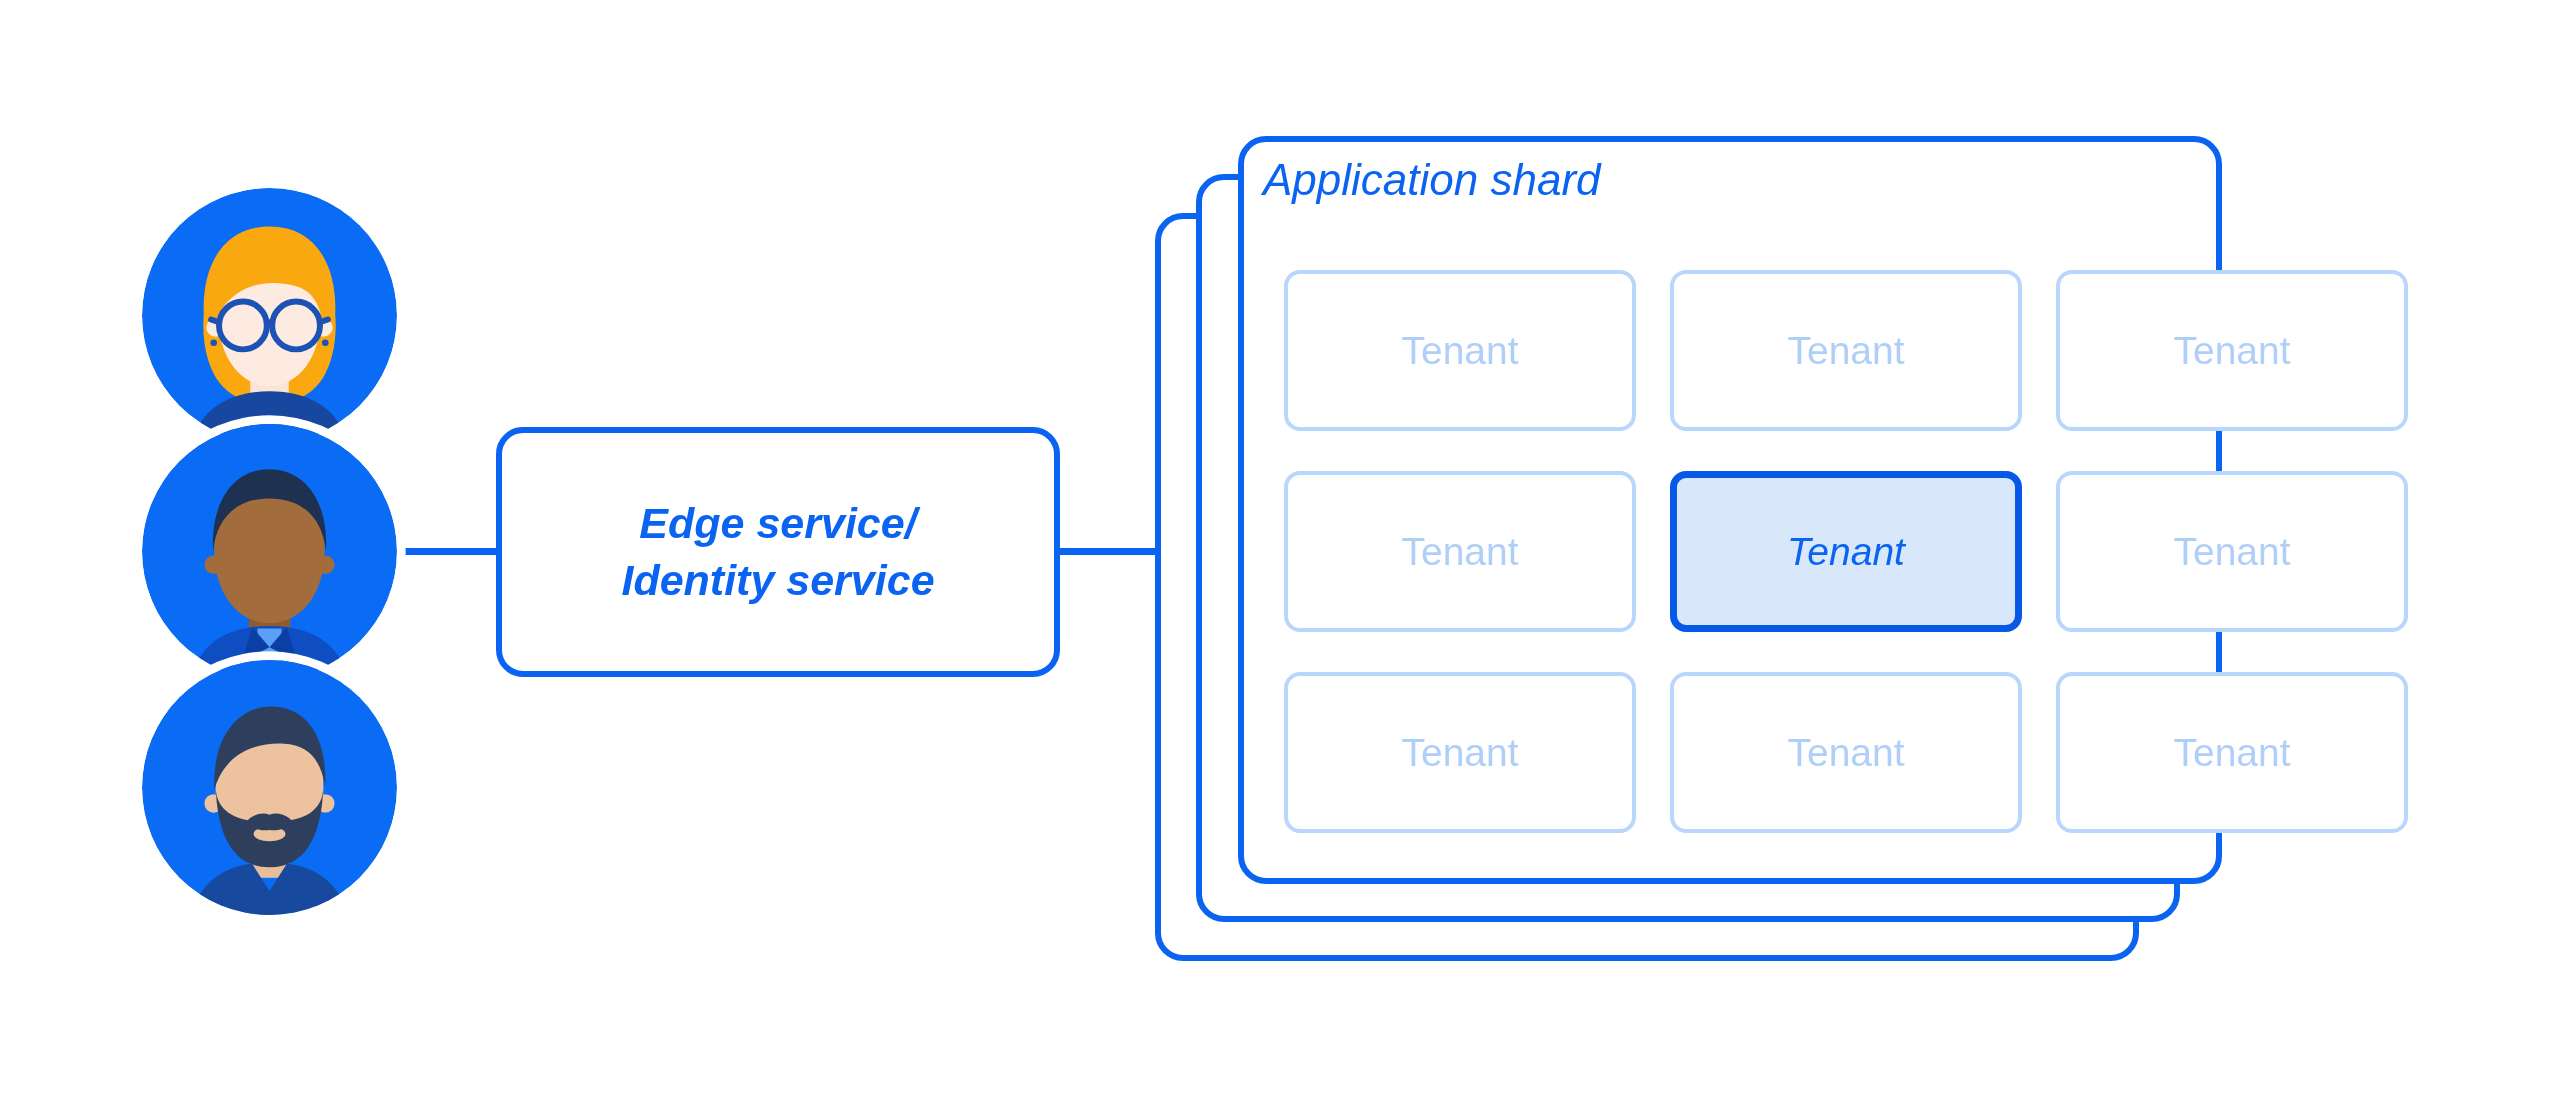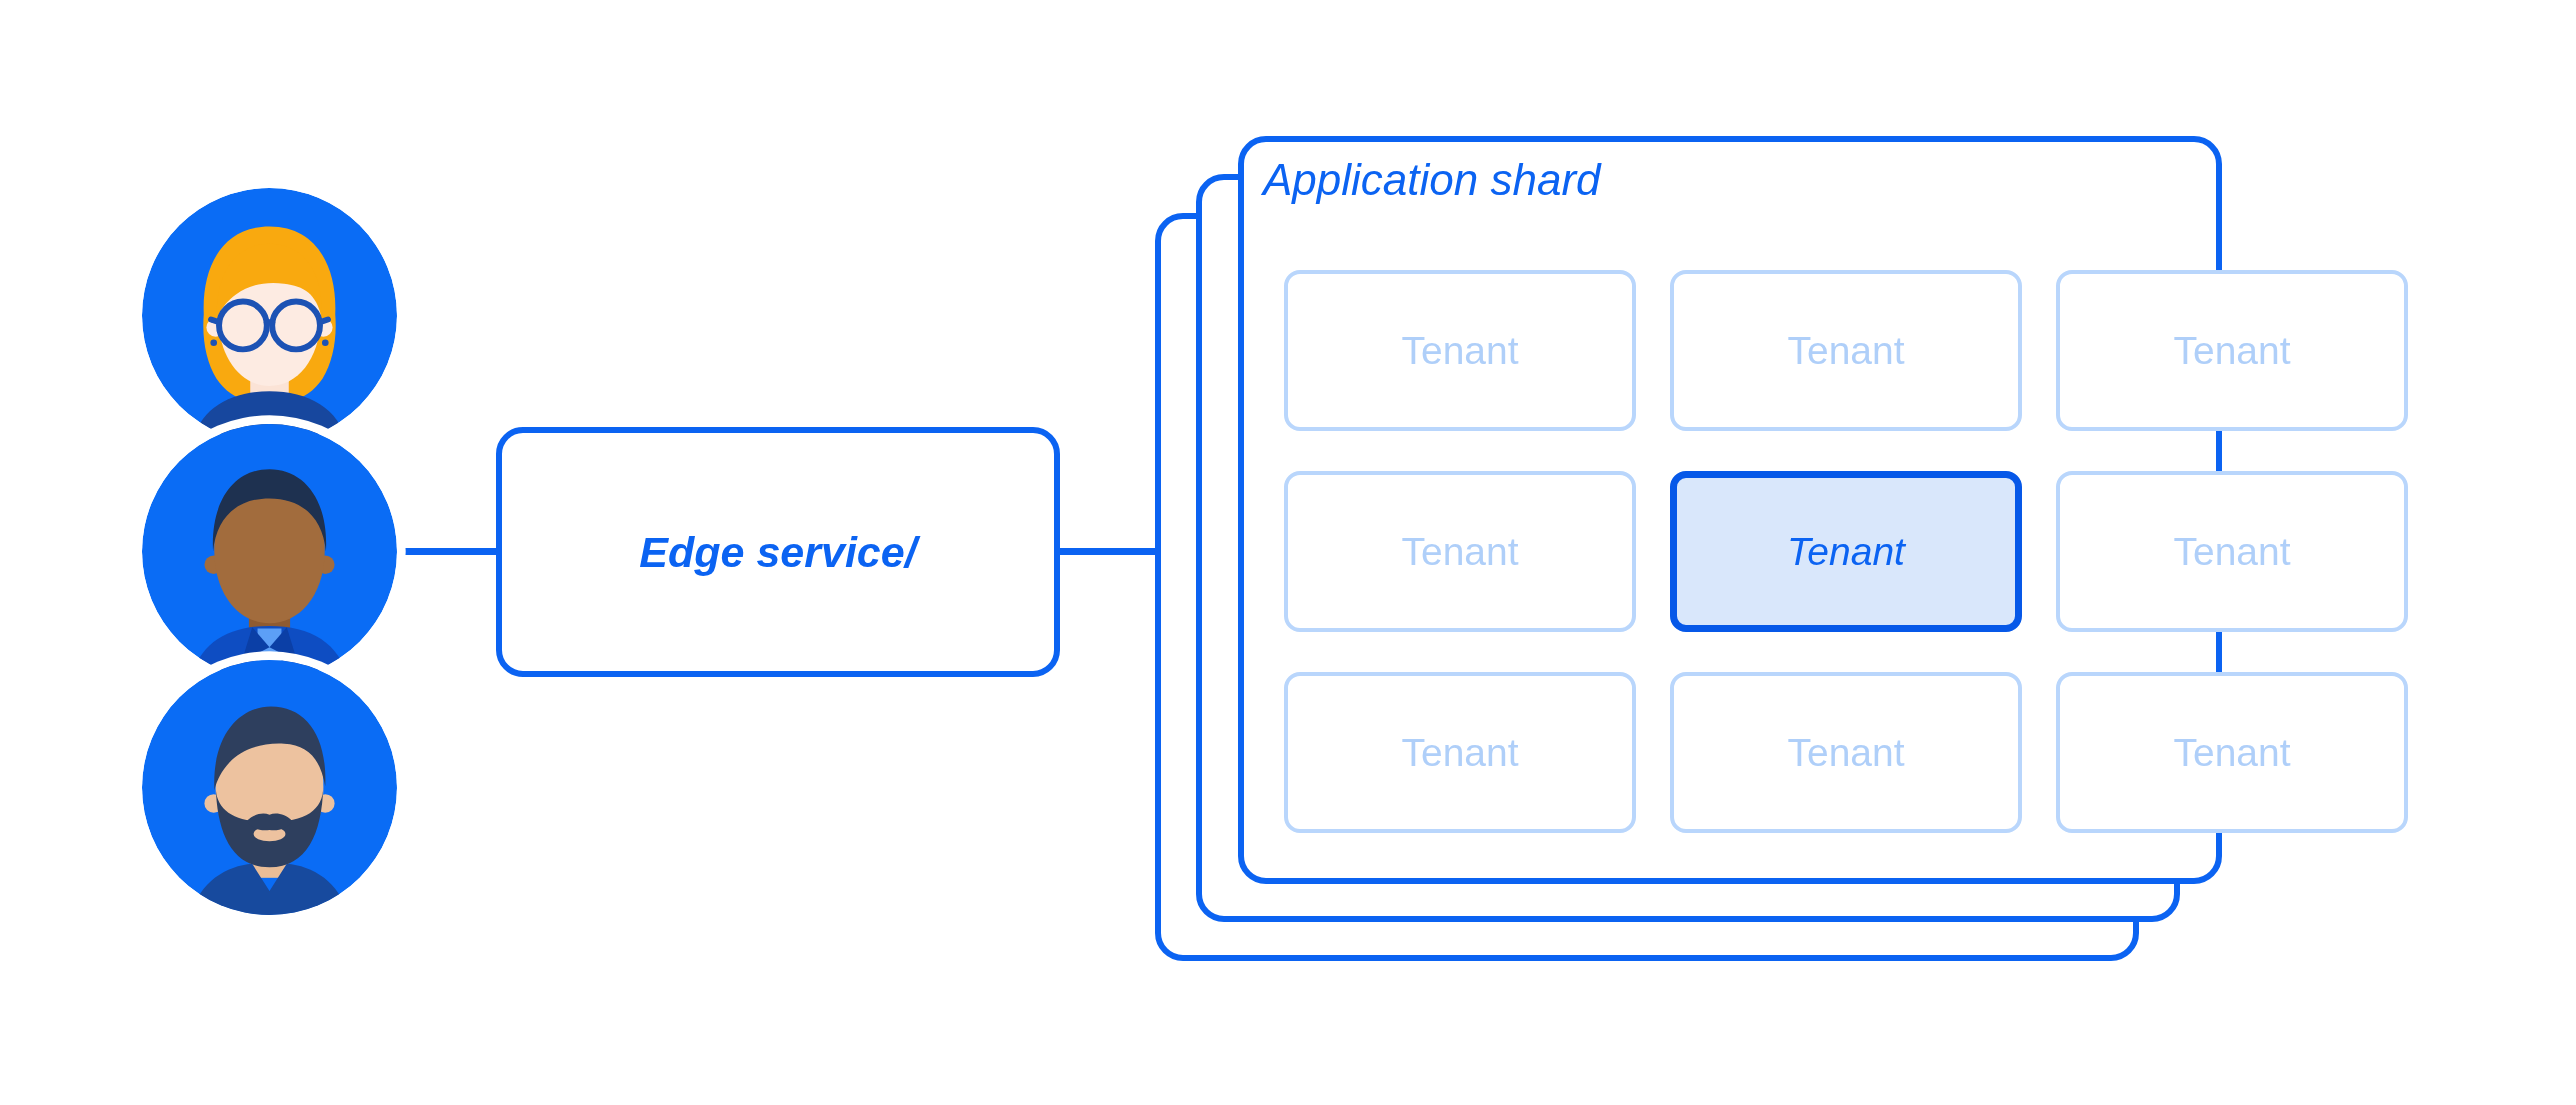--- a/index.html
+++ b/index.html
@@ -173,20 +173,21 @@
       <path d="M158,242 C168,232 182,229 192,233 C202,229 216,232 226,242 C220,254 205,258 192,256 C179,258 164,254 158,242 Z" fill="#2E3F5E"></path>
       <path d="M74,384 C86,334 128,310 166,307 L192,348 L218,307 C256,310 298,334 310,384 Z" fill="#174A9E"></path>
     </svg>
   </div>
 
   <div class="connector c1"></div>
 
   <div class="edge-box">
     <div class="edge-label">
       <span>Edge service/</span>
+      <span>Identity service</span>
     </div>
   </div>
 
   <div class="connector c2"></div>
 
   <div class="card back"></div>
   <div class="card mid"></div>
   <div class="card front">
     <div class="shard-title">Application shard</div>
     <div class="tenant-grid">

